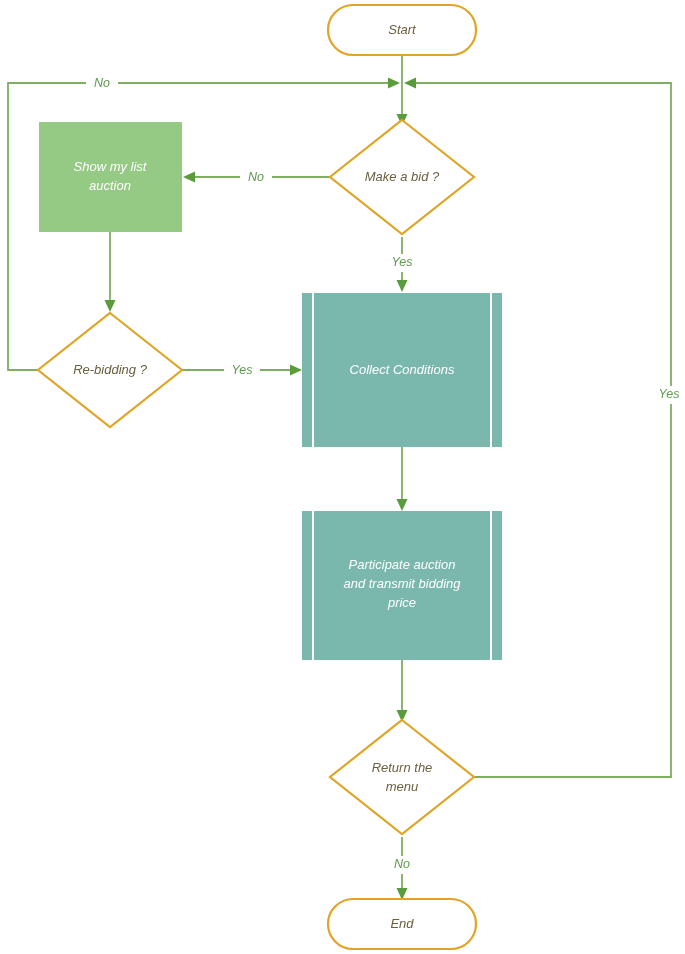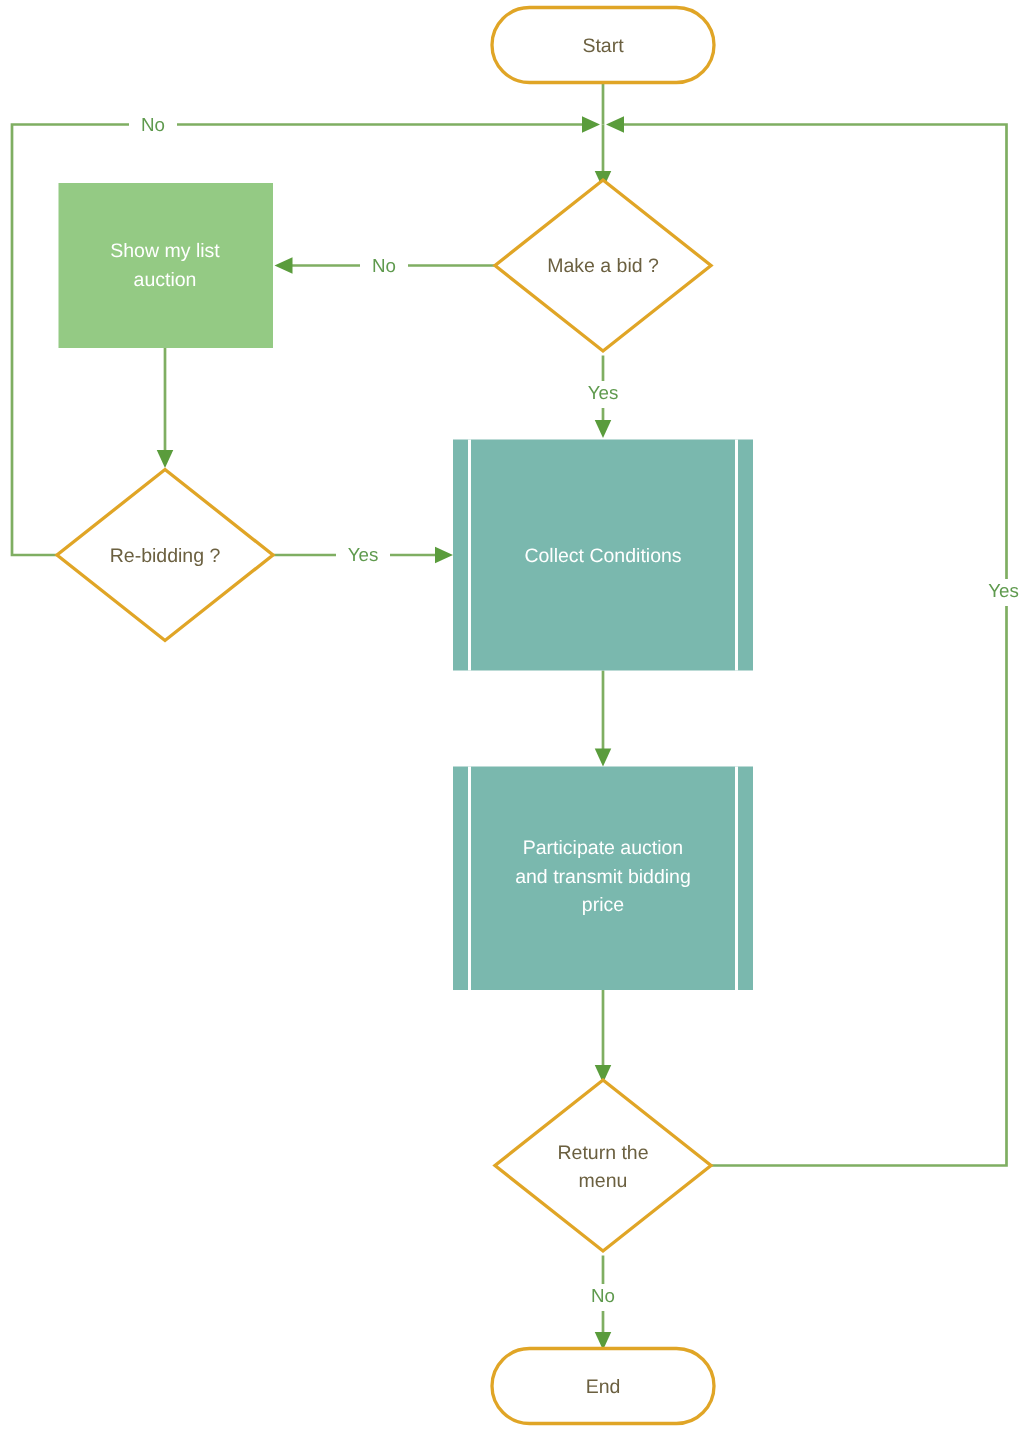--- a/index.html
+++ b/index.html
@@ -10,20 +10,21 @@
   body {
     width: 685px;
     height: 954px;
     font-family: "Liberation Sans", sans-serif;
     overflow: hidden;
   }
   #flowchart-root {
     position: relative;
     width: 685px;
     height: 798px;
+    font-style: italic;
   }
   svg#flow {
     display: block;
     width: 685px;
     height: 954px;
   }
   .node-label {
     font-family: "Liberation Sans", sans-serif;
     font-size: 13px;
     text-anchor: middle;

